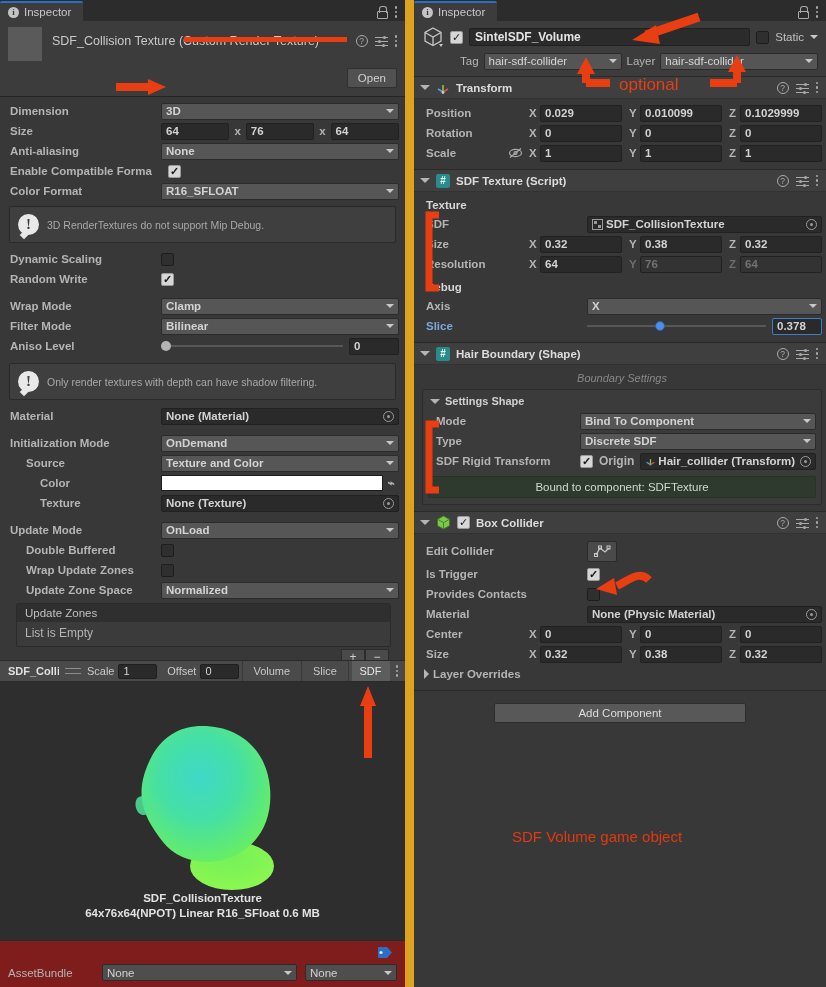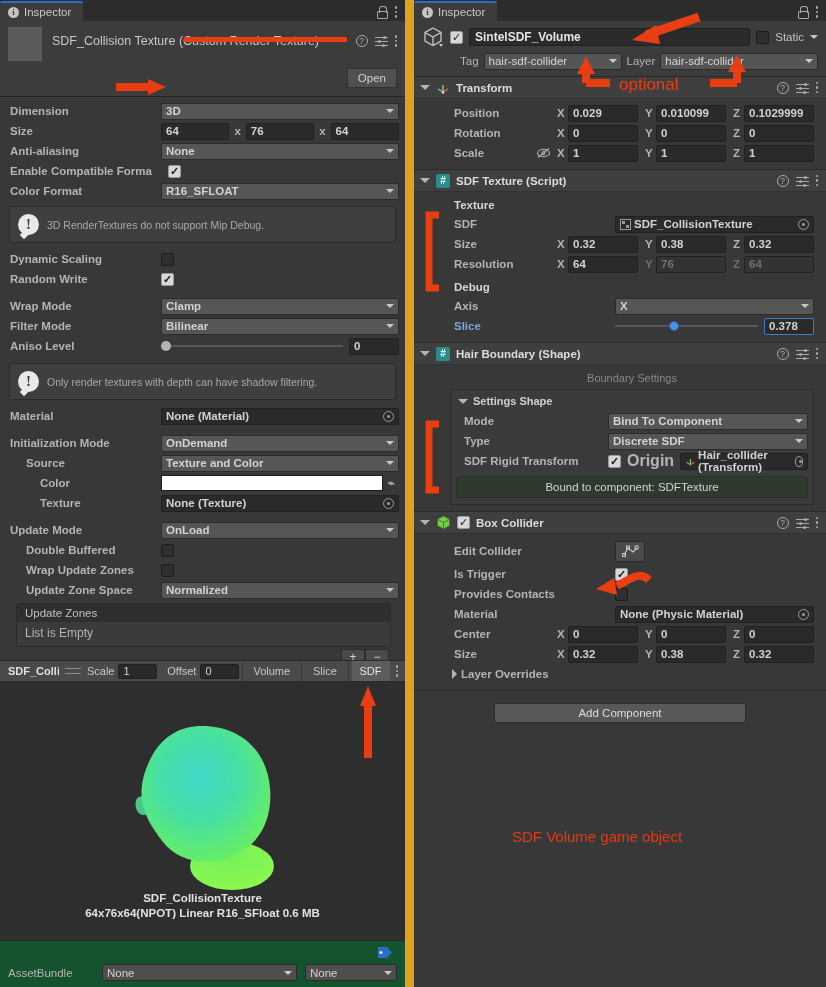--- a/index.html
+++ b/index.html
@@ -126,21 +126,21 @@
   .pt-field { width:48px; height:15px; background:#2a2a2a; border:1px solid #1f1f1f; border-radius:2px;
               color:#d2d2d2; font-size:11px; display:flex; align-items:center; padding:0 4px; }
   .pt-sep { width:1px; height:20px; background:#383838; margin:0 3px; }
   .pt-btn { height:20px; padding:0 8px; display:flex; align-items:center; color:#c8c8c8; font-size:11px; }
   .pt-btn.on { background:#5d5d5d; color:#e6e6e6; }
 
   .preview { position:absolute; left:0; right:0; background:#2e2e2e; display:flex;
              flex-direction:column; align-items:center; justify-content:flex-start; }
   .preview-caption { color:#e2e2e2; font-size:11.5px; font-weight:bold; text-align:center; line-height:15px; }
 
-  .bundle-bar { position:absolute; left:0; right:0; bottom:0; height:47px; background:#14532d;
+  .bundle-bar { position:absolute; left:0; right:0; bottom:0; height:47px; background:#7f1d1d;
                 border-top:1px solid #2a2a2a; }
   .bundle-tag { position:absolute; right:12px; top:5px; width:16px; height:13px; }
   .bundle-row { position:absolute; left:0; right:0; bottom:6px; display:flex; align-items:center; padding:0 8px; gap:8px;}
   .bundle-row .lbl2 { width:86px; color:#b4b4b4; font-size:11.5px; }
   .bundle-dd { height:17px; background:#4e4e4e; border:1px solid #2b2b2b; border-radius:2px;
                display:flex; align-items:center; padding:0 4px; color:#d2d2d2; font-size:11.5px; }
 
   
   .go-header { background:#3c3c3c; padding:5px 8px 6px 8px; border-bottom:1px solid #2a2a2a; }
   .go-row1 { display:flex; align-items:center; gap:6px; height:22px;}
@@ -157,23 +157,23 @@
 
   .comp { border-bottom:1px solid #2a2a2a; background:#383838; }
   .comp-hdr { display:flex; align-items:center; gap:6px; height:22px; padding:0 8px 0 6px; background:#3f3f3f;
               border-bottom:1px solid #323232; }
   .foldout { width:0;height:0;border-left:5px solid transparent;border-right:5px solid transparent;border-top:5px solid #b4b4b4; flex:none;}
   .foldout.closed { border:none; border-top:5px solid transparent;border-bottom:5px solid transparent;border-left:5px solid #b4b4b4;}
   .comp-title { color:#dcdcdc; font-size:11.5px; font-weight:bold; }
   .comp-hdr .hdr-icons { padding-top:0; margin-left:auto; }
   .script-ic { width:14px; height:14px; background:#2b8b8b; border-radius:2px; color:#e6ffff;
                font-size:10px; display:flex; align-items:center; justify-content:center; font-weight:bold; flex:none;}
-  .comp-body { padding:4px 12px 6px 8px;margin-left:28px; }
+  .comp-body { padding:4px 4px 6px 8px; }
   .section-lbl { color:#d6d6d6; font-size:11.5px; font-weight:bold; padding:3px 0 3px 4px; }
-  .center-lbl { text-align:center; color:#888888; font-size:11px; padding:3px 0; }
+  .center-lbl { text-align:center; color:#888888; font-size:11px; padding:3px 0;font-style:italic; }
   .sub-box { background:#3b3b3b; border:1px solid #2c2c2c; border-radius:2px; margin:2px 0 0 0; padding:3px 5px 6px 5px; }
   .sub-hdr { display:flex; align-items:center; gap:5px; padding:2px 0 4px 2px; }
   .sub-hdr .t { color:#d0d0d0; font-size:11px; font-weight:bold; }
   .greenbox { background:#2e3a2e; border:1px solid #283328; border-radius:2px; text-align:center;
               color:#cfd8cf; font-size:11.5px; padding:4px 0; margin-top:5px; }
   .boxcoll-ic { width:15px;height:15px; flex:none; }
   .edit-coll-btn { width:30px;height:21px; background:#4a4a4a; border:1px solid #2b2b2b; border-radius:2px;
                    display:flex; align-items:center; justify-content:center; }
   .add-comp-row { display:flex; justify-content:center; padding:12px 0 0 0; }
   .add-comp-btn { width:252px; height:20px; background:#585858; border:1px solid #2e2e2e; border-radius:2px;
@@ -750,21 +750,21 @@
                 <div class="dropdown">
               <span>Discrete SDF</span>
                   <span class="caret"></span>
             </div>
               </div>
           </div>
           <div class="row">
             <div class="lbl" style="width:152px;padding-left:8px">SDF Rigid Transform</div>
             <div class="ctl">
               <div class="chk light on"></div>
-              <span style="margin:0 6px;color:#b4b4b4;font-size:16px">Origin</span>
+              <span style="margin:0 6px;color:#b4b4b4;font-size:12px">Origin</span>
               <div class="objfield">
                 <svg width="11" height="11" viewBox="0 0 14 14" style="margin-right:2px">
                   <path d="M7 12 L7 4" stroke="#8cc63f" stroke-width="1.6"></path>
                   <path d="M7 11 L2 8" stroke="#4ca6e0" stroke-width="1.6"></path>
                   <path d="M7 11 L12 8" stroke="#e0504c" stroke-width="1.6"></path>
                 </svg>
                 <span>Hair_collider (Transform)</span>
                 <span class="pick"></span>
               </div>
             </div>

